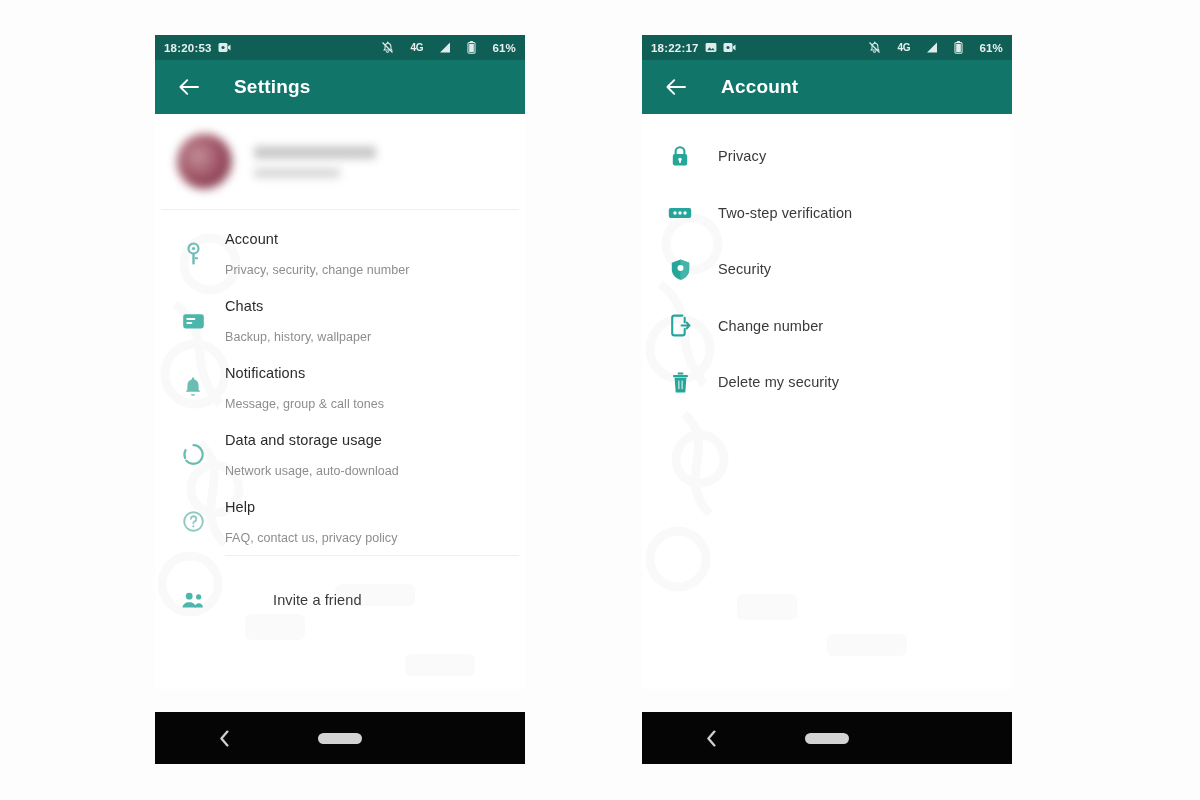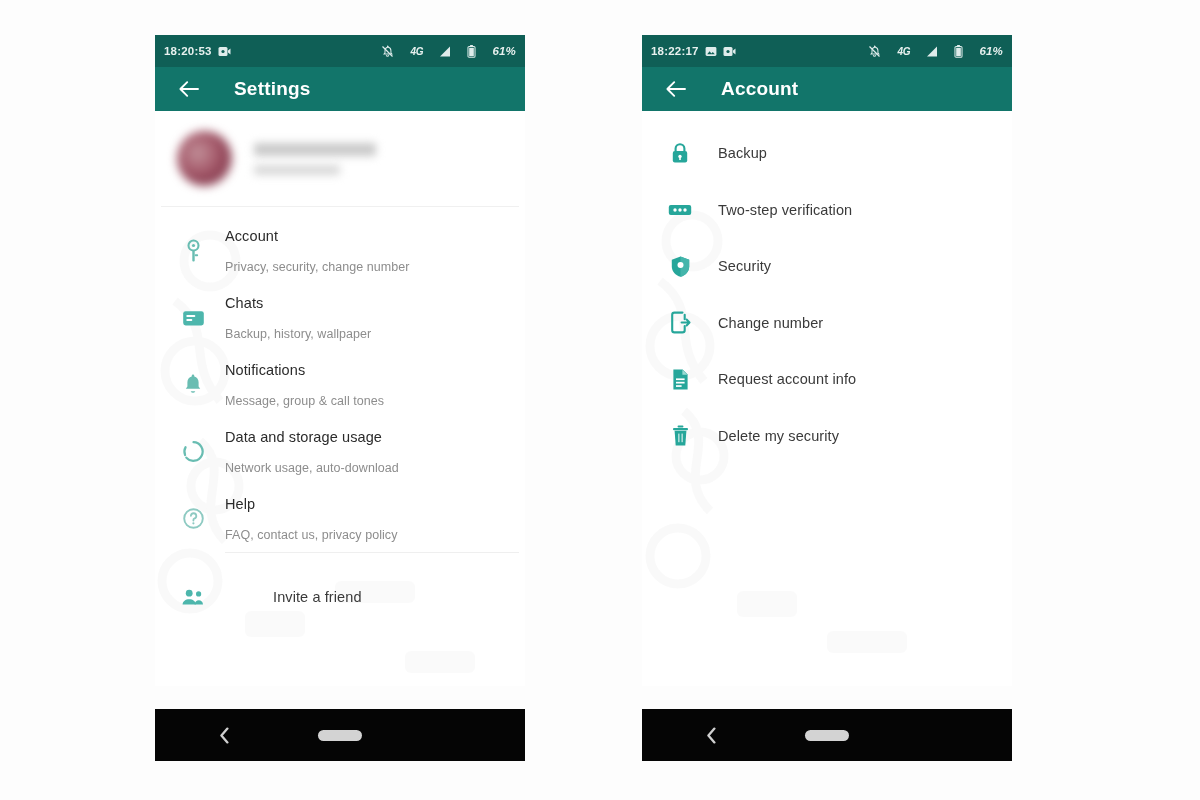--- a/index.html
+++ b/index.html
@@ -19,40 +19,40 @@
     position: absolute;
     top: 35px;
     width: 370px;
     height: 730px;
   }
   #phone-left  { left: 155px; }
   #phone-right { left: 642px; }
 
   
   .status-bar {
-    height: 32px;
+    height: 25px;
     background: #0f5f56;
     display: flex;
     align-items: center;
     padding: 0 9px;
     box-sizing: border-box;
     color: #e8f1ef;
     font-size: 11.5px;
     font-weight: bold;
     letter-spacing: 0.2px;
   }
   .status-left  { display: flex; align-items: center; gap: 6px; }
-  .status-right { display: flex; align-items: center; gap: 16px; margin-left: auto; font-style: italic; }
+  .status-right { display: flex; align-items: center; gap: 16px; margin-left: auto; }
   .sb-icon { display: inline-flex; align-items: center; }
   .sb-text { font-size: 11.5px; font-weight: bold; }
   .net-label { font-size: 10px; font-weight: bold; letter-spacing: -0.2px; }
 
   
   .app-bar {
-    height: 44px;
+    height: 54px;
     background: #12756a;
     display: flex;
     align-items: center;
     padding-left: 22px;
     box-sizing: border-box;
   }
   .back-arrow {
     width: 24px; height: 24px;
     display: inline-flex; align-items: center; justify-content: center;
     cursor: pointer;
@@ -438,21 +438,21 @@
         <div class="row row-simple">
           <span class="row-icon">
             <svg width="20" height="23" viewBox="0 0 20 23">
                 <path d="M5.6 9.2V6.6a4.4 4.4 0 0 1 8.8 0v2.6" fill="none" stroke="#26a69a" stroke-width="2.1"></path>
                 <rect x="2.8" y="9" width="14.4" height="11.6" rx="2" fill="#26a69a"></rect>
                 <circle cx="10" cy="14.4" r="1.7" fill="#ffffff"></circle>
                 <rect x="9.2" y="14.6" width="1.6" height="3.4" fill="#ffffff"></rect>
               </svg>
           </span>
           <span class="row-text">
-            <div class="row-title">Backup</div>
+            <div class="row-title">Privacy</div>
           </span>
         </div>
 
         <div class="row row-simple">
           <span class="row-icon">
             <svg width="24" height="16" viewBox="0 0 24 16">
                 <rect x="0.8" y="3" width="22.4" height="10" rx="2" fill="#26a69a"></rect>
                 <circle cx="7" cy="8" r="1.7" fill="#ffffff"></circle>
                 <circle cx="12" cy="8" r="1.7" fill="#ffffff"></circle>
                 <circle cx="17" cy="8" r="1.7" fill="#ffffff"></circle>
@@ -482,34 +482,20 @@
                 <path d="M12.5 1.6 H4.4 A2.2 2.2 0 0 0 2.2 3.8 V19.2 A2.2 2.2 0 0 0 4.4 21.4 H12.5 A2.2 2.2 0 0 0 14.7 19.2 V15" fill="none" stroke="#26a69a" stroke-width="2.1" stroke-linecap="round"></path>
                 <path d="M14.7 8.2 V3.8" fill="none" stroke="#26a69a" stroke-width="2.1" stroke-linecap="round"></path>
                 <path d="M11.6 11.5 H19.4 M16.6 8.6 L19.5 11.5 L16.6 14.4" fill="none" stroke="#26a69a" stroke-width="2.1" stroke-linecap="round" stroke-linejoin="round"></path>
               </svg>
           </span>
           <span class="row-text">
             <div class="row-title">Change number</div>
           </span>
         </div>
 
-        <div class="row row-simple">
-          <span class="row-icon">
-            <svg width="19" height="23" viewBox="0 0 19 23">
-                <path d="M2.4 1.6 H11.6 L16.6 6.6 V21.4 H2.4 Z" fill="#26a69a"></path>
-                <path d="M11.4 1.8 V6.8 H16.4" fill="#9adbd4"></path>
-                <rect x="5" y="10.4" width="8.6" height="1.7" fill="#ffffff"></rect>
-                <rect x="5" y="13.8" width="8.6" height="1.7" fill="#ffffff"></rect>
-                <rect x="5" y="17.2" width="5.6" height="1.7" fill="#ffffff"></rect>
-              </svg>
-          </span>
-          <span class="row-text">
-            <div class="row-title">Request account info</div>
-          </span>
-        </div>
 
         <div class="row row-simple">
           <span class="row-icon">
             <svg width="19" height="23" viewBox="0 0 19 23">
                 <rect x="6.6" y="1.4" width="5.8" height="2.2" rx="0.8" fill="#26a69a"></rect>
                 <rect x="2" y="4" width="15" height="2.3" rx="1" fill="#26a69a"></rect>
                 <path d="M3.6 6.8 H15.4 L14.3 21.4 H4.7 Z" fill="#26a69a"></path>
                 <rect x="7.2" y="9.6" width="1.3" height="8.6" fill="#ffffff" opacity="0.75"></rect>
                 <rect x="10.5" y="9.6" width="1.3" height="8.6" fill="#ffffff" opacity="0.75"></rect>
               </svg>

